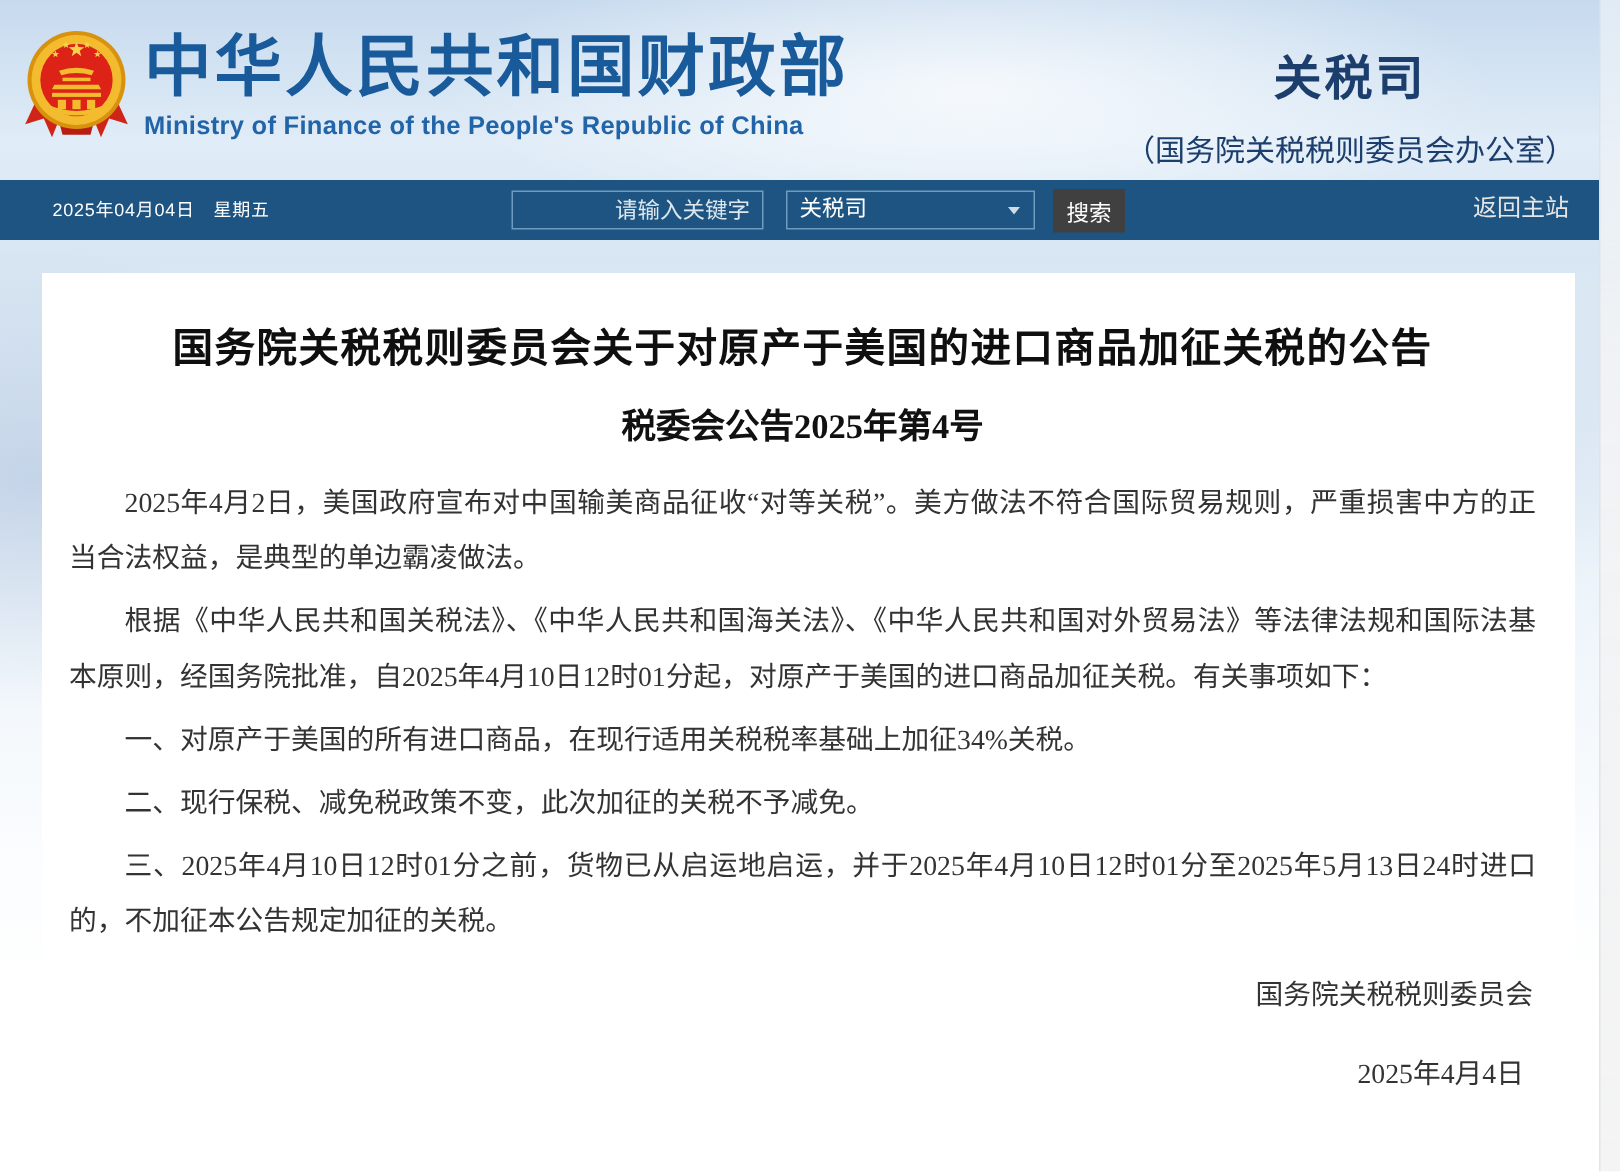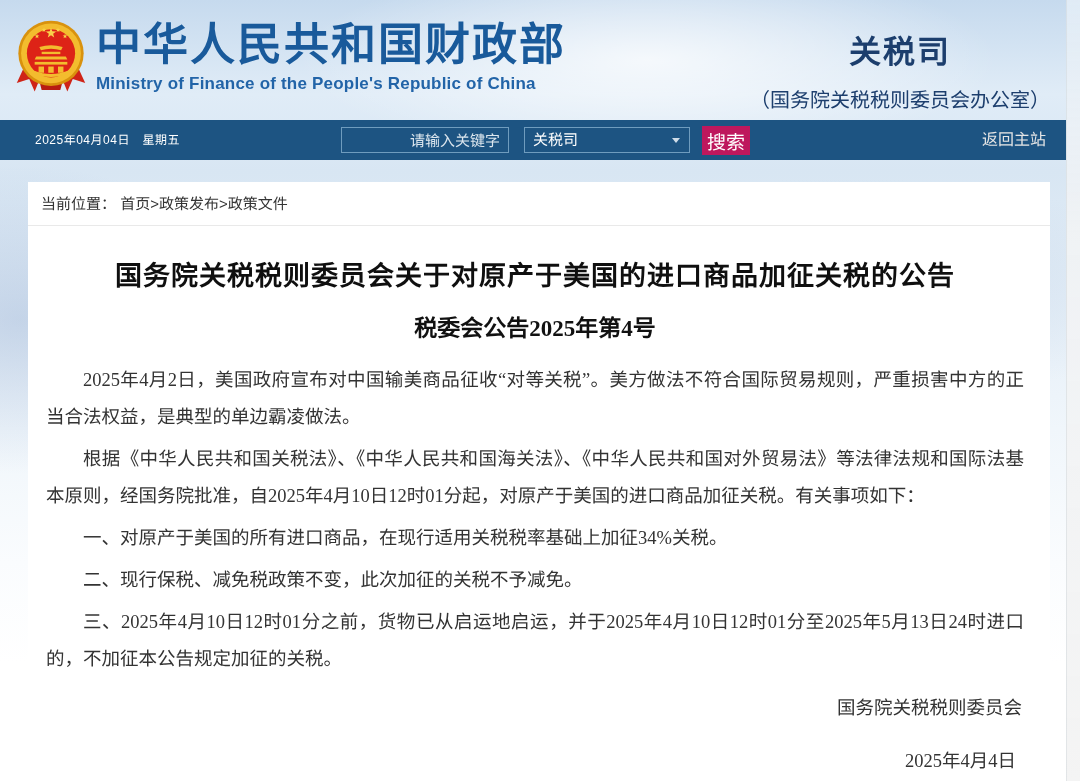--- a/index.html
+++ b/index.html
@@ -29,22 +29,22 @@
   .navbar { position:absolute; top:120px; left:0; width:1066px; height:40px; background:#1d5482; }
   .nav-date { position:absolute; left:35px; top:0; line-height:40px; color:#ffffff; font-size:12px; letter-spacing:0.5px; }
   .nav-input { position:absolute; left:341px; top:7px; width:168px; height:26px; background:transparent;
                border:1px solid #6f9cbe; color:#eaf1f7; font-size:15px; padding:0 8px; outline:none;
                font-family:"Liberation Sans", sans-serif;text-align:right; }
   .nav-input::placeholder { color:#dce6ee; opacity:1; }
   .nav-select { position:absolute; left:524px; top:7px; width:166px; height:26px; border:1px solid #6f9cbe;
                 color:#ffffff; font-size:15px; line-height:24px; padding:0 8px; cursor:pointer; }
   .caret { position:absolute; right:9px; top:10px; width:0; height:0;
            border-left:4px solid transparent; border-right:4px solid transparent; border-top:5px solid #cfdde9; }
-  .nav-btn { position:absolute; left:702px; top:6px; width:48px; height:29px; background:#be185d; color:#ffffff;
-             font-size:19px; border:none; cursor:pointer; font-family:"Liberation Sans", sans-serif; }
+  .nav-btn { position:absolute; left:702px; top:6px; width:48px; height:29px; background:#404040; color:#ffffff;
+             font-size:15px; border:none; cursor:pointer; font-family:"Liberation Sans", sans-serif; }
   .nav-back { position:absolute; right:20px; top:0; line-height:40px; color:#e5e5e5; font-size:16px;
               text-decoration:none; cursor:pointer; }
 
   
   .panel { position:absolute; left:28px; top:182px; width:1022px; height:599px; background:#ffffff; overflow:hidden; }
   .breadcrumb { padding:12px 12px 12px 13px; font-size:15px; color:#333333; line-height:19px; border-bottom:1px solid #e9e9e9; }
   .crumb-path { cursor:pointer; }
   .article { padding:0 26px 10px 18px; }
   .a-title { text-align:center; font-size:27px; font-weight:bold; color:#0f0f0f; margin-top:32px;
              line-height:36px; letter-spacing:1px; font-family:"Liberation Sans", sans-serif; }
@@ -111,24 +111,20 @@
     <input class="nav-input" type="text" placeholder="请输入关键字" style="">
     <div class="nav-select">
       <span>关税司</span>
       <span class="caret"></span>
     </div>
     <button class="nav-btn">搜索</button>
     <a class="nav-back">返回主站</a>
   </nav>
 
   <main class="panel">
-    <div class="breadcrumb">
-      <span>当前位置：</span>
-      <span class="crumb-path">首页&gt;政策发布&gt;政策文件</span>
-    </div>
     <article class="article">
       <h1 class="a-title">国务院关税税则委员会关于对原产于美国的进口商品加征关税的公告</h1>
       <div class="a-docnum">税委会公告2025年第4号</div>
       <div class="a-body">
         <p>2025年4月2日，美国政府宣布对中国输美商品征收“对等关税”。美方做法不符合国际贸易规则，严重损害中方的正当合法权益，是典型的单边霸凌做法。</p>
         <p>根据《中华人民共和国关税法》、《中华人民共和国海关法》、《中华人民共和国对外贸易法》等法律法规和国际法基本原则，经国务院批准，自2025年4月10日12时01分起，对原产于美国的进口商品加征关税。有关事项如下：</p>
         <p>一、对原产于美国的所有进口商品，在现行适用关税税率基础上加征34%关税。</p>
         <p>二、现行保税、减免税政策不变，此次加征的关税不予减免。</p>
         <p>三、2025年4月10日12时01分之前，货物已从启运地启运，并于2025年4月10日12时01分至2025年5月13日24时进口的，不加征本公告规定加征的关税。</p>
         <p class="a-sig">国务院关税税则委员会</p>

